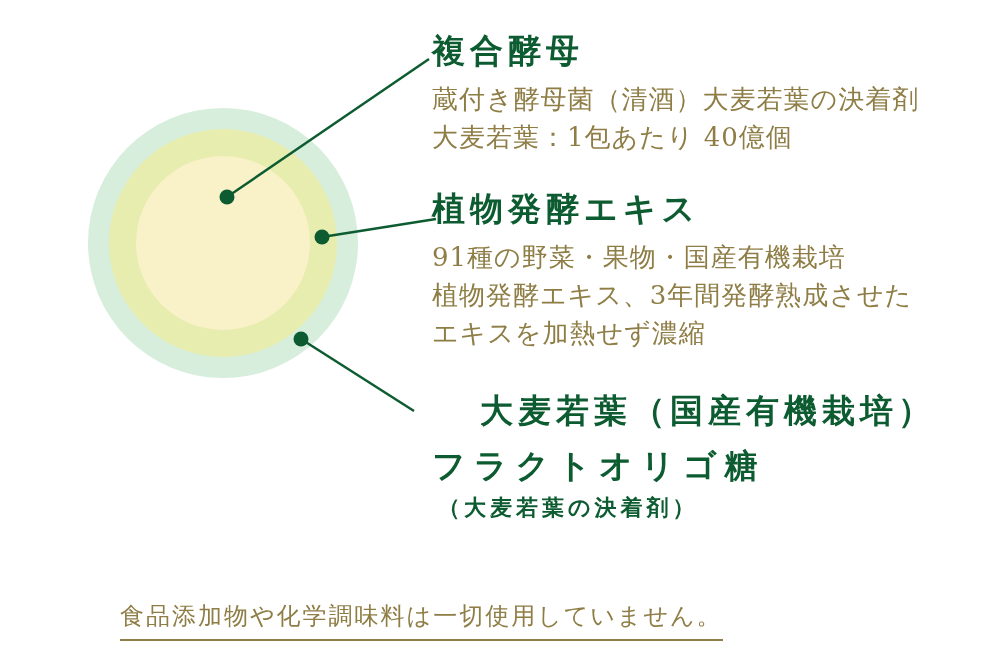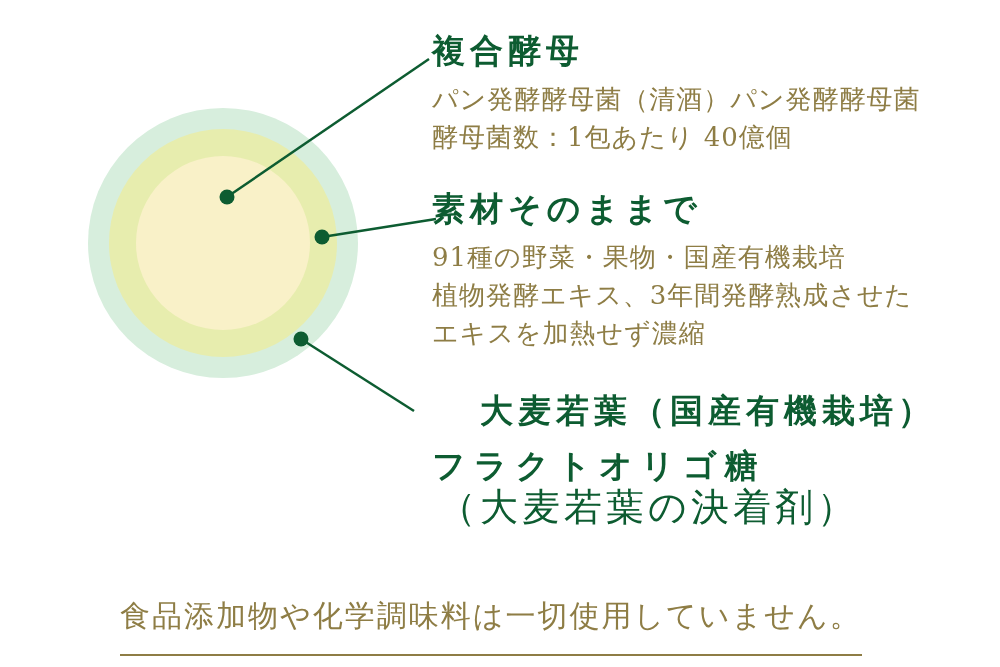--- a/index.html
+++ b/index.html
@@ -54,39 +54,39 @@
     white-space: nowrap;
   }
   .katakana-spread { letter-spacing: 8px; }
 
   .block-yeast   { left: 432px; top: 30px; }
   .block-extract { left: 432px; top: 188px; }
   .block-barley  { left: 432px; top: 390px; margin-left: 48px; }
   .block-fructo  { left: 432px; top: 445px; }
   .fructo-sub {
     margin-top: 0;
-    font-size: 38px;
-    font-weight: 400;
+    font-size: 22px;
+    font-weight: 700;
     letter-spacing: 4px;
     color: var(--dark-green);
     line-height: 40px;
     white-space: nowrap;
     padding-left: 6px;
   }
 
   .footnote {
     position: absolute;
     left: 120px;
     top: 598px;
-    font-size: 30px;
+    font-size: 24px;
     letter-spacing: 2px;
     color: var(--olive);
     line-height: 36px;
     white-space: nowrap;
-    padding-bottom: 20px;
+    padding-bottom: 5px;
     border-bottom: 2px solid var(--olive);
   }
 </style>
 </head>
 <body>
 
 <div class="canvas">
 
   <svg class="diagram-svg" width="460" height="460" viewBox="0 0 460 460">
     <circle class="ring-outer" cx="223" cy="243" r="135"></circle>
@@ -98,27 +98,27 @@
     <line class="callout-line" x1="301" y1="339" x2="414" y2="411"></line>
 
     <circle class="callout-dot" cx="227" cy="197" r="7.5"></circle>
     <circle class="callout-dot" cx="322" cy="237" r="7.5"></circle>
     <circle class="callout-dot" cx="301" cy="339" r="7.5"></circle>
   </svg>
 
   <div class="label-block block-yeast">
     <div class="label-title">複合酵母</div>
     <div class="label-desc">
-      <div>パン発酵酵母菌（清酒）パン発酵酵母菌</div>
-      <div>酵母菌数：1包あたり 40億個</div>
+      <div>蔵付き酵母菌（清酒）大麦若葉の決着剤</div>
+      <div>大麦若葉：1包あたり 40億個</div>
     </div>
   </div>
 
   <div class="label-block block-extract">
-    <div class="label-title">素材そのままで</div>
+    <div class="label-title">植物発酵エキス</div>
     <div class="label-desc">
       <div>91種の野菜・果物・国産有機栽培</div>
       <div>植物発酵エキス、3年間発酵熟成させた</div>
       <div>エキスを加熱せず濃縮</div>
     </div>
   </div>
 
   <div class="label-block block-barley">
     <div class="label-title">大麦若葉（国産有機栽培）</div>
   </div>

